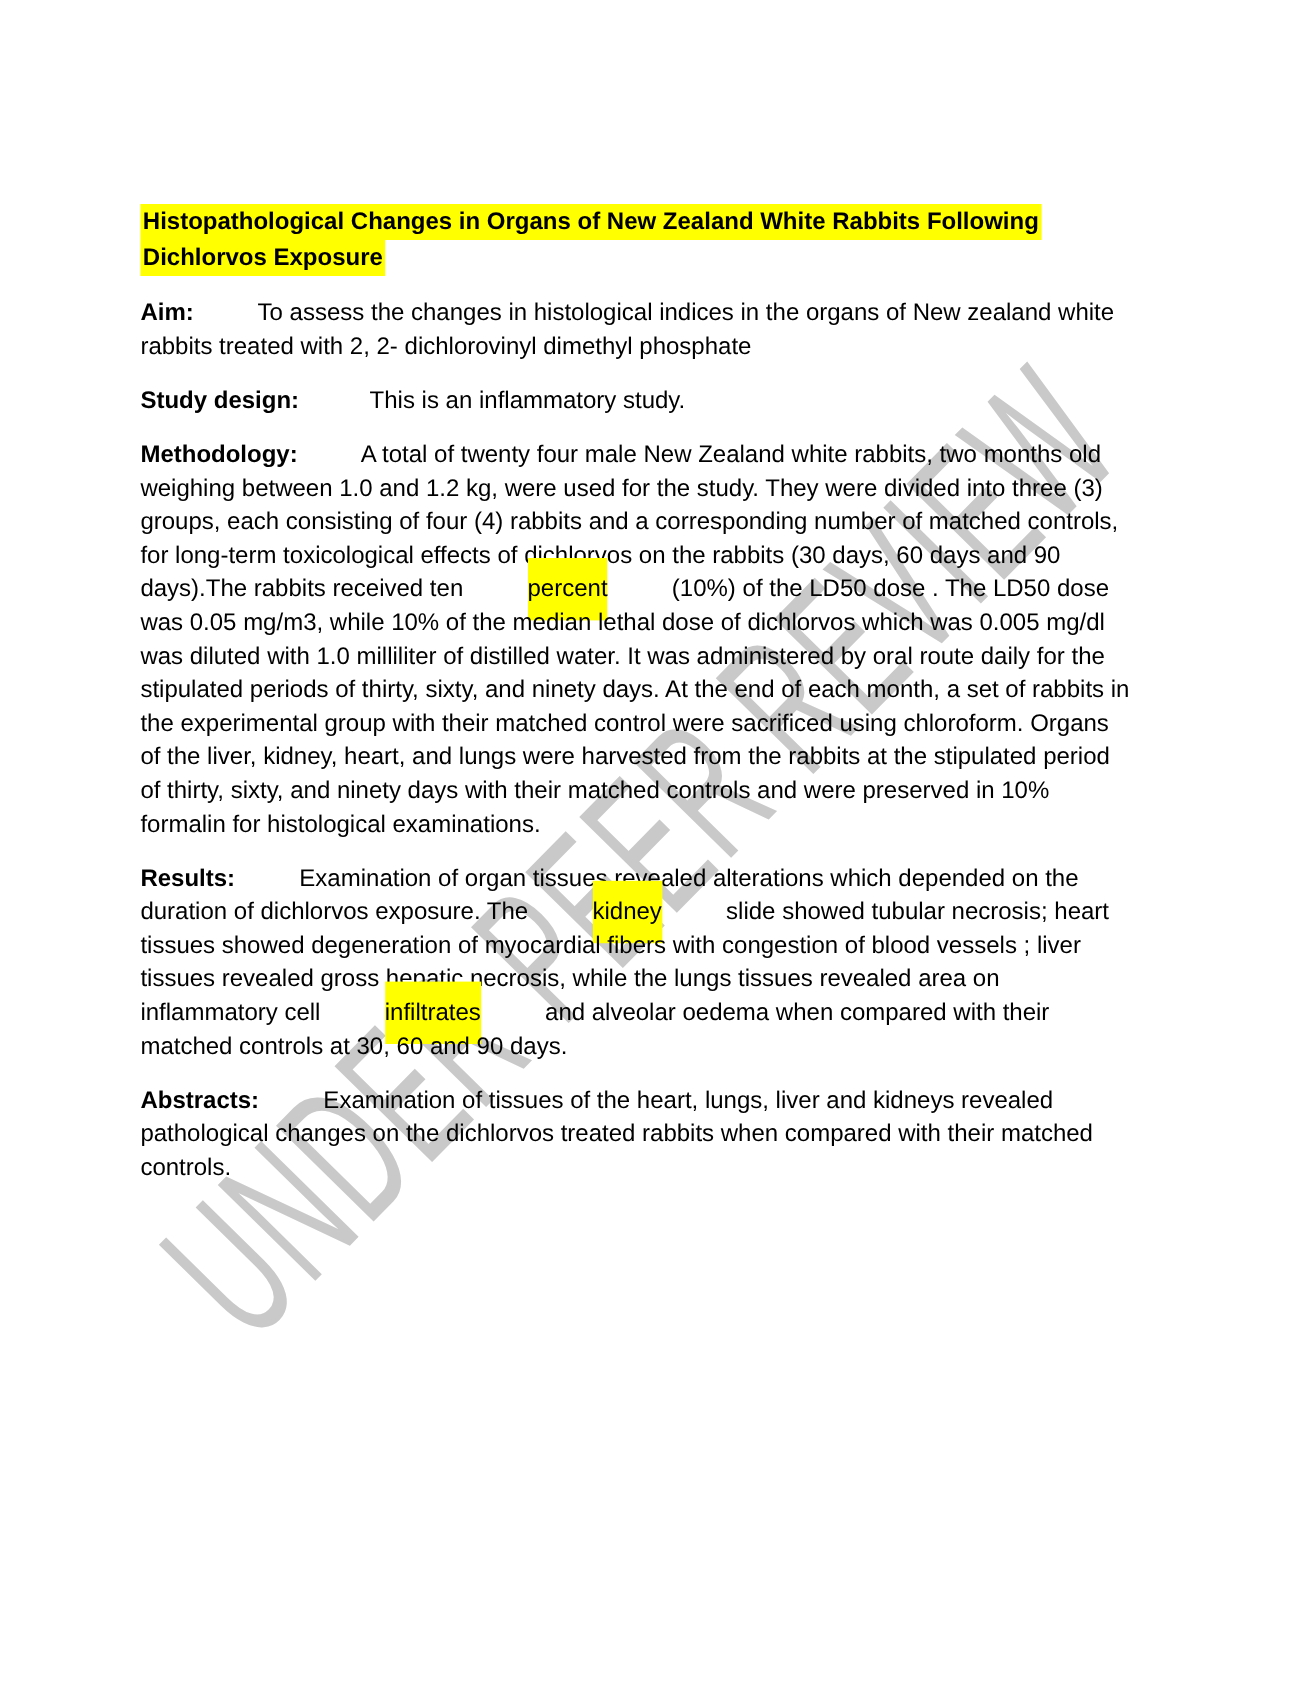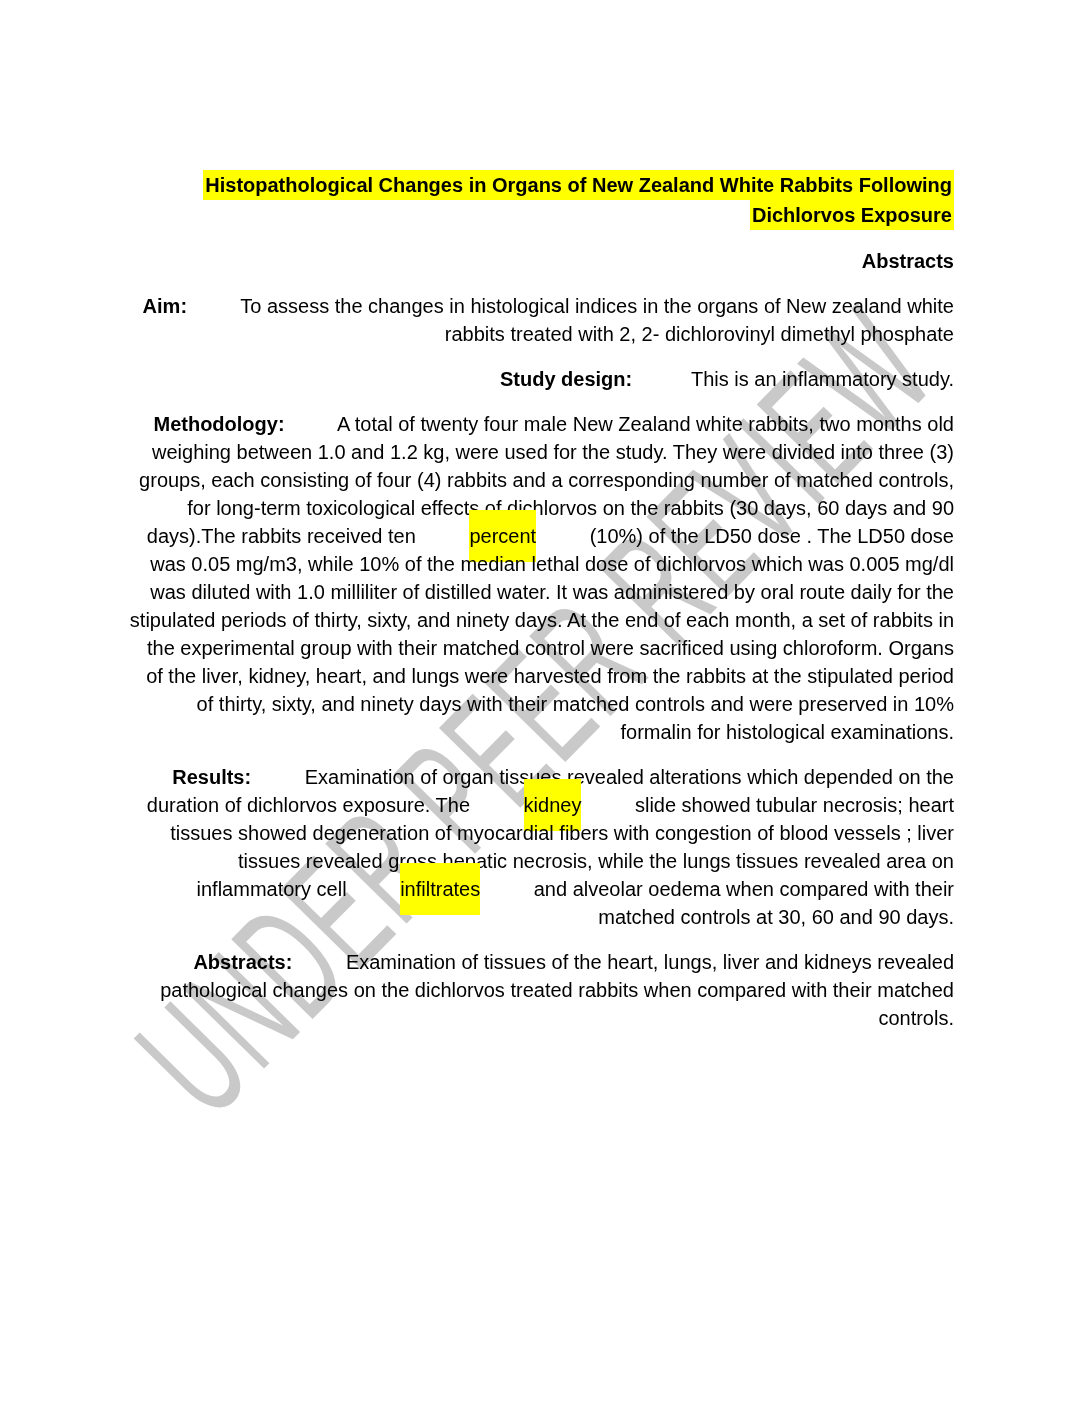--- a/index.html
+++ b/index.html
@@ -28,25 +28,24 @@
     transform-origin: center center;
     font-size: 92px;
     letter-spacing: 3px;
     white-space: nowrap;
     color: #c9c9c9;
     z-index: 0;
     user-select: none;
   }
   .content {
     position: absolute;
-    left: 128px;
+    left: 117px;
     top: 170px;
     width: 826px;
     z-index: 1;
-    text-align: right;
   }
   .title {
     font-weight: bold;
     font-size: 20px;
     line-height: 30px;
     margin: 0 0 17px 0;
   }
   .title-line { display: block; }
   .title-line > span {
     display: inline-block;
@@ -78,21 +77,20 @@
 
   <div class="watermark" style="color: rgb(201, 201, 201);">UNDER PEER REVIEW</div>
 
   <div class="content">
 
     <h1 class="title">
       <span class="title-line"><span>Histopathological Changes in Organs of New Zealand White Rabbits Following</span></span>
       <span class="title-line"><span>Dichlorvos Exposure</span></span>
     </h1>
 
-    <h2 class="abstract-heading">Abstracts</h2>
 
     <div>
         <p class="para"><strong>Aim:</strong><span> To assess the changes in histological indices in the organs of New zealand white rabbits treated with 2, 2- dichlorovinyl dimethyl phosphate</span></p>
         <p class="para"><strong>Study design:</strong><span>  This is an inflammatory study.</span></p>
         <p class="para"><strong>Methodology:</strong><span> A total of twenty four male New Zealand white rabbits, two months old weighing between 1.0 and 1.2 kg, were used for the study. They were divided into three (3) groups, each consisting of four (4) rabbits and a corresponding number of matched controls, for long-term toxicological effects of dichlorvos on the rabbits (30 days, 60 days and 90 days).The rabbits received ten </span><span class="hl">percent</span><span> (10%) of the LD50 dose . The LD50 dose was 0.05 mg/m3, while 10% of the median lethal dose of dichlorvos which was 0.005 mg/dl was diluted with 1.0 milliliter of distilled water. It was administered by oral route daily for the stipulated periods of thirty, sixty, and ninety days. At the end of each month, a set of rabbits in the experimental group with their matched control were sacrificed using chloroform. Organs of the liver, kidney, heart, and lungs were harvested from the rabbits at the stipulated period of thirty, sixty, and ninety days with their matched controls and were preserved in 10% formalin for histological examinations.</span></p>
         <p class="para"><strong>Results:</strong><span> Examination of organ tissues revealed alterations which depended on the duration of dichlorvos exposure. The </span><span class="hl">kidney</span><span> slide showed tubular necrosis; heart tissues showed degeneration of myocardial fibers with congestion of blood vessels ; liver tissues revealed gross hepatic necrosis, while the lungs tissues revealed area on inflammatory cell </span><span class="hl">infiltrates</span><span> and alveolar oedema when compared with their matched controls at 30, 60 and 90 days.</span></p>
         <p class="para"><strong>Abstracts:</strong><span> Examination of tissues of the heart, lungs, liver and kidneys revealed pathological changes on the dichlorvos treated rabbits when compared with their matched controls.</span></p>
       </div>
 
   </div>

